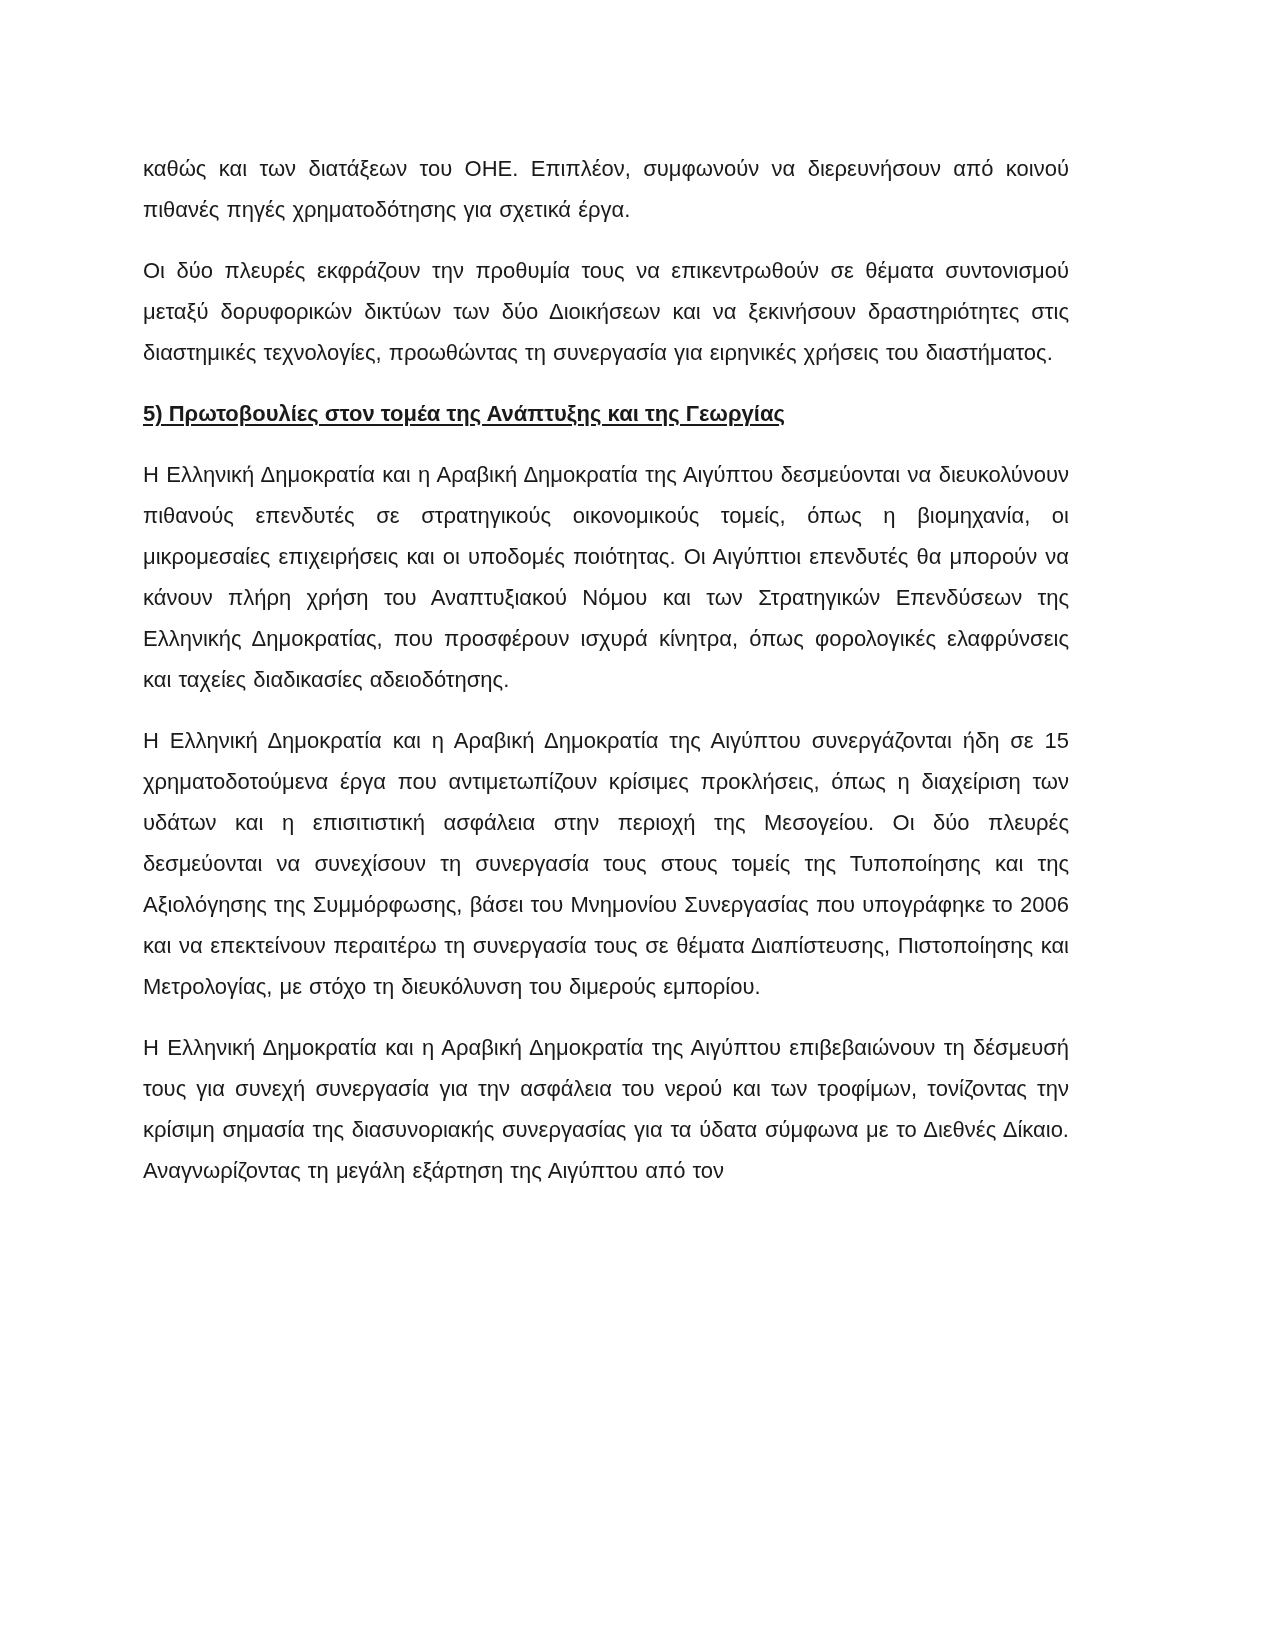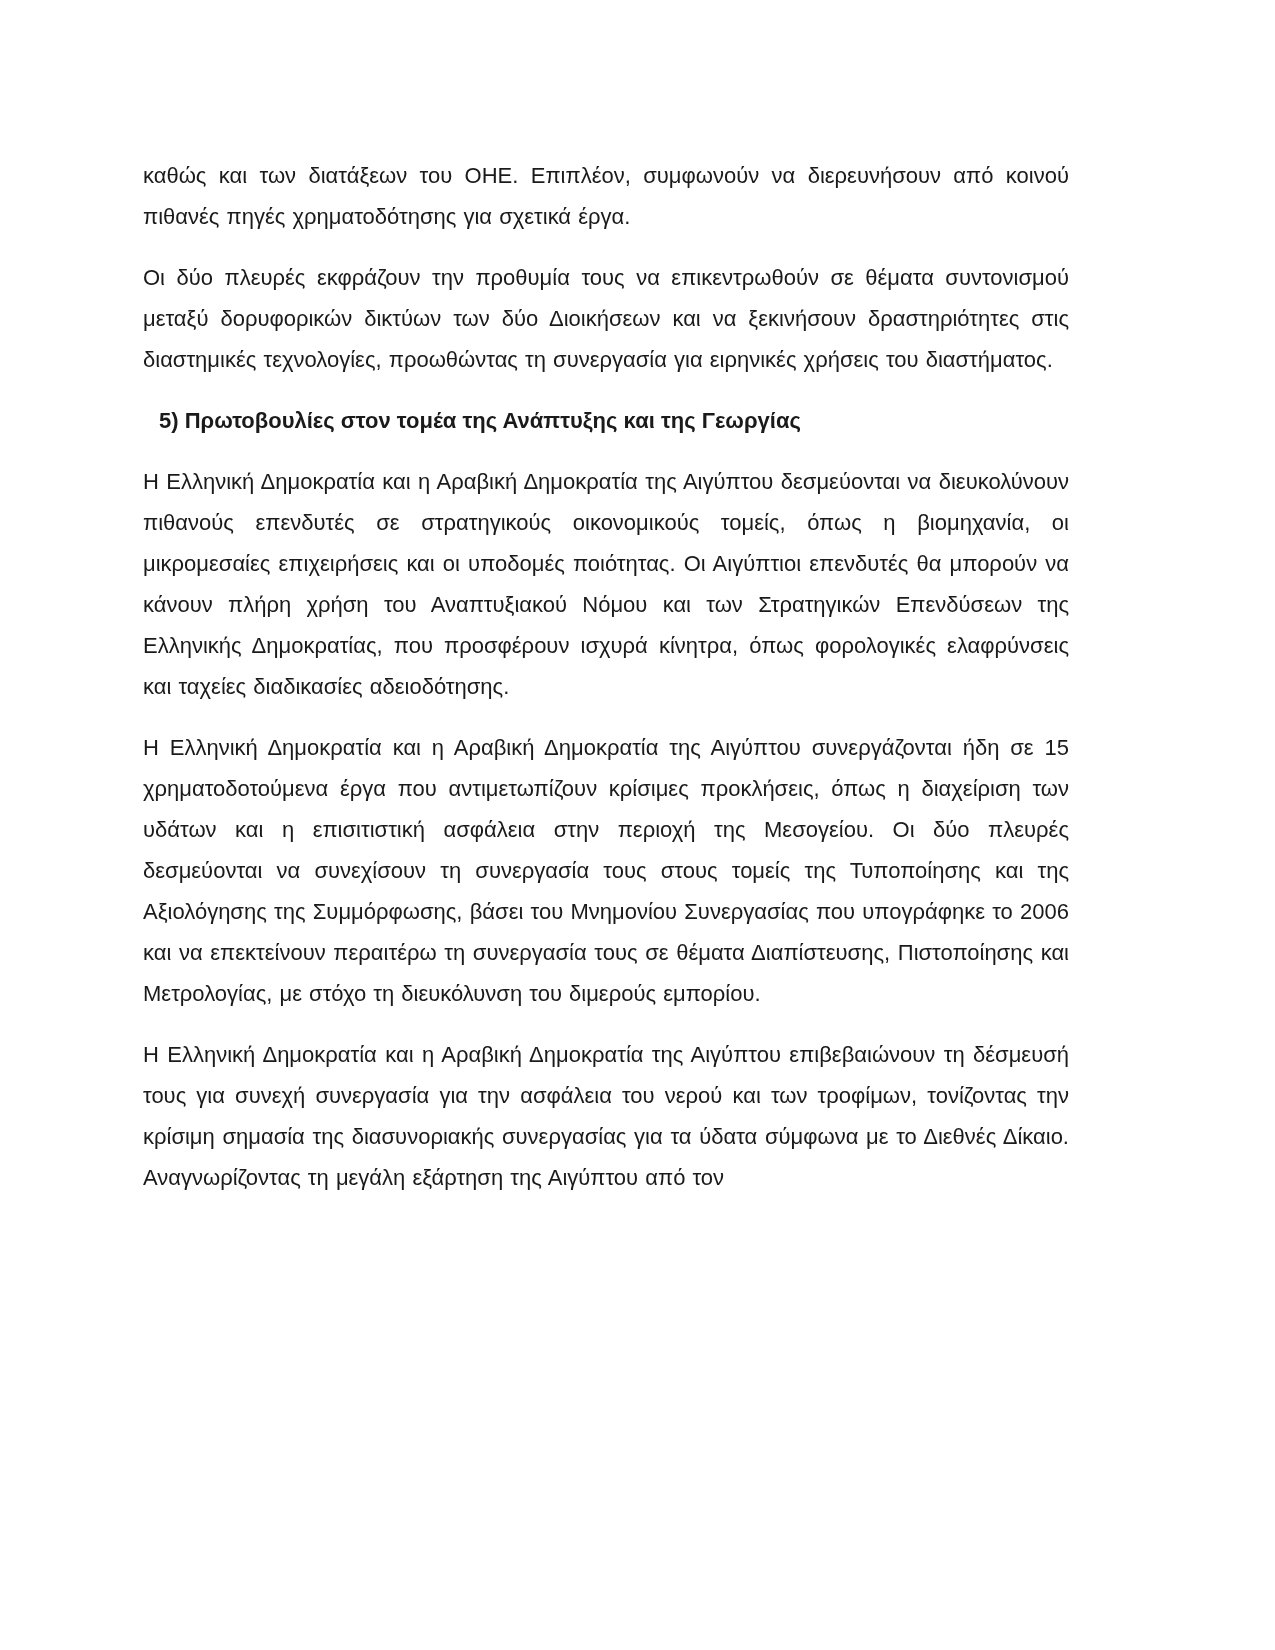--- a/index.html
+++ b/index.html
@@ -9,37 +9,38 @@
     }
     body {
       width: 1275px;
       height: 1650px;
       position: relative;
       overflow: hidden;
     }
     .page {
       position: absolute;
       left: 143px;
-      top: 155px;
+      top: 148px;
       width: 926px;
       font-family: "Liberation Sans", sans-serif;
       font-size: 22px;
       line-height: 41px;
       color: #1a1a1a;
       letter-spacing: 0;
     }
     .para {
       margin: 0 0 20px 0;
       text-align: justify;
       text-align-last: left;
       word-spacing: 1px;
     }
     .heading {
-      margin: 0 0 20px 16px;
+      margin: 0 0 20px 0;
       font-weight: bold;
+      text-decoration: underline;
       text-underline-offset: 3px;
       text-decoration-thickness: 2px;
     }
   </style>
 </head>
 <body>
 
 <div class="page">
   <p class="para">καθώς και των διατάξεων του ΟΗΕ. Επιπλέον, συμφωνούν να διερευνήσουν από κοινού πιθανές πηγές χρηματοδότησης για σχετικά έργα.</p>
   <p class="para">Οι δύο πλευρές εκφράζουν την προθυμία τους να επικεντρωθούν σε θέματα συντονισμού μεταξύ δορυφορικών δικτύων των δύο Διοικήσεων και να ξεκινήσουν δραστηριότητες στις διαστημικές τεχνολογίες, προωθώντας τη συνεργασία για ειρηνικές χρήσεις του διαστήματος.</p>

